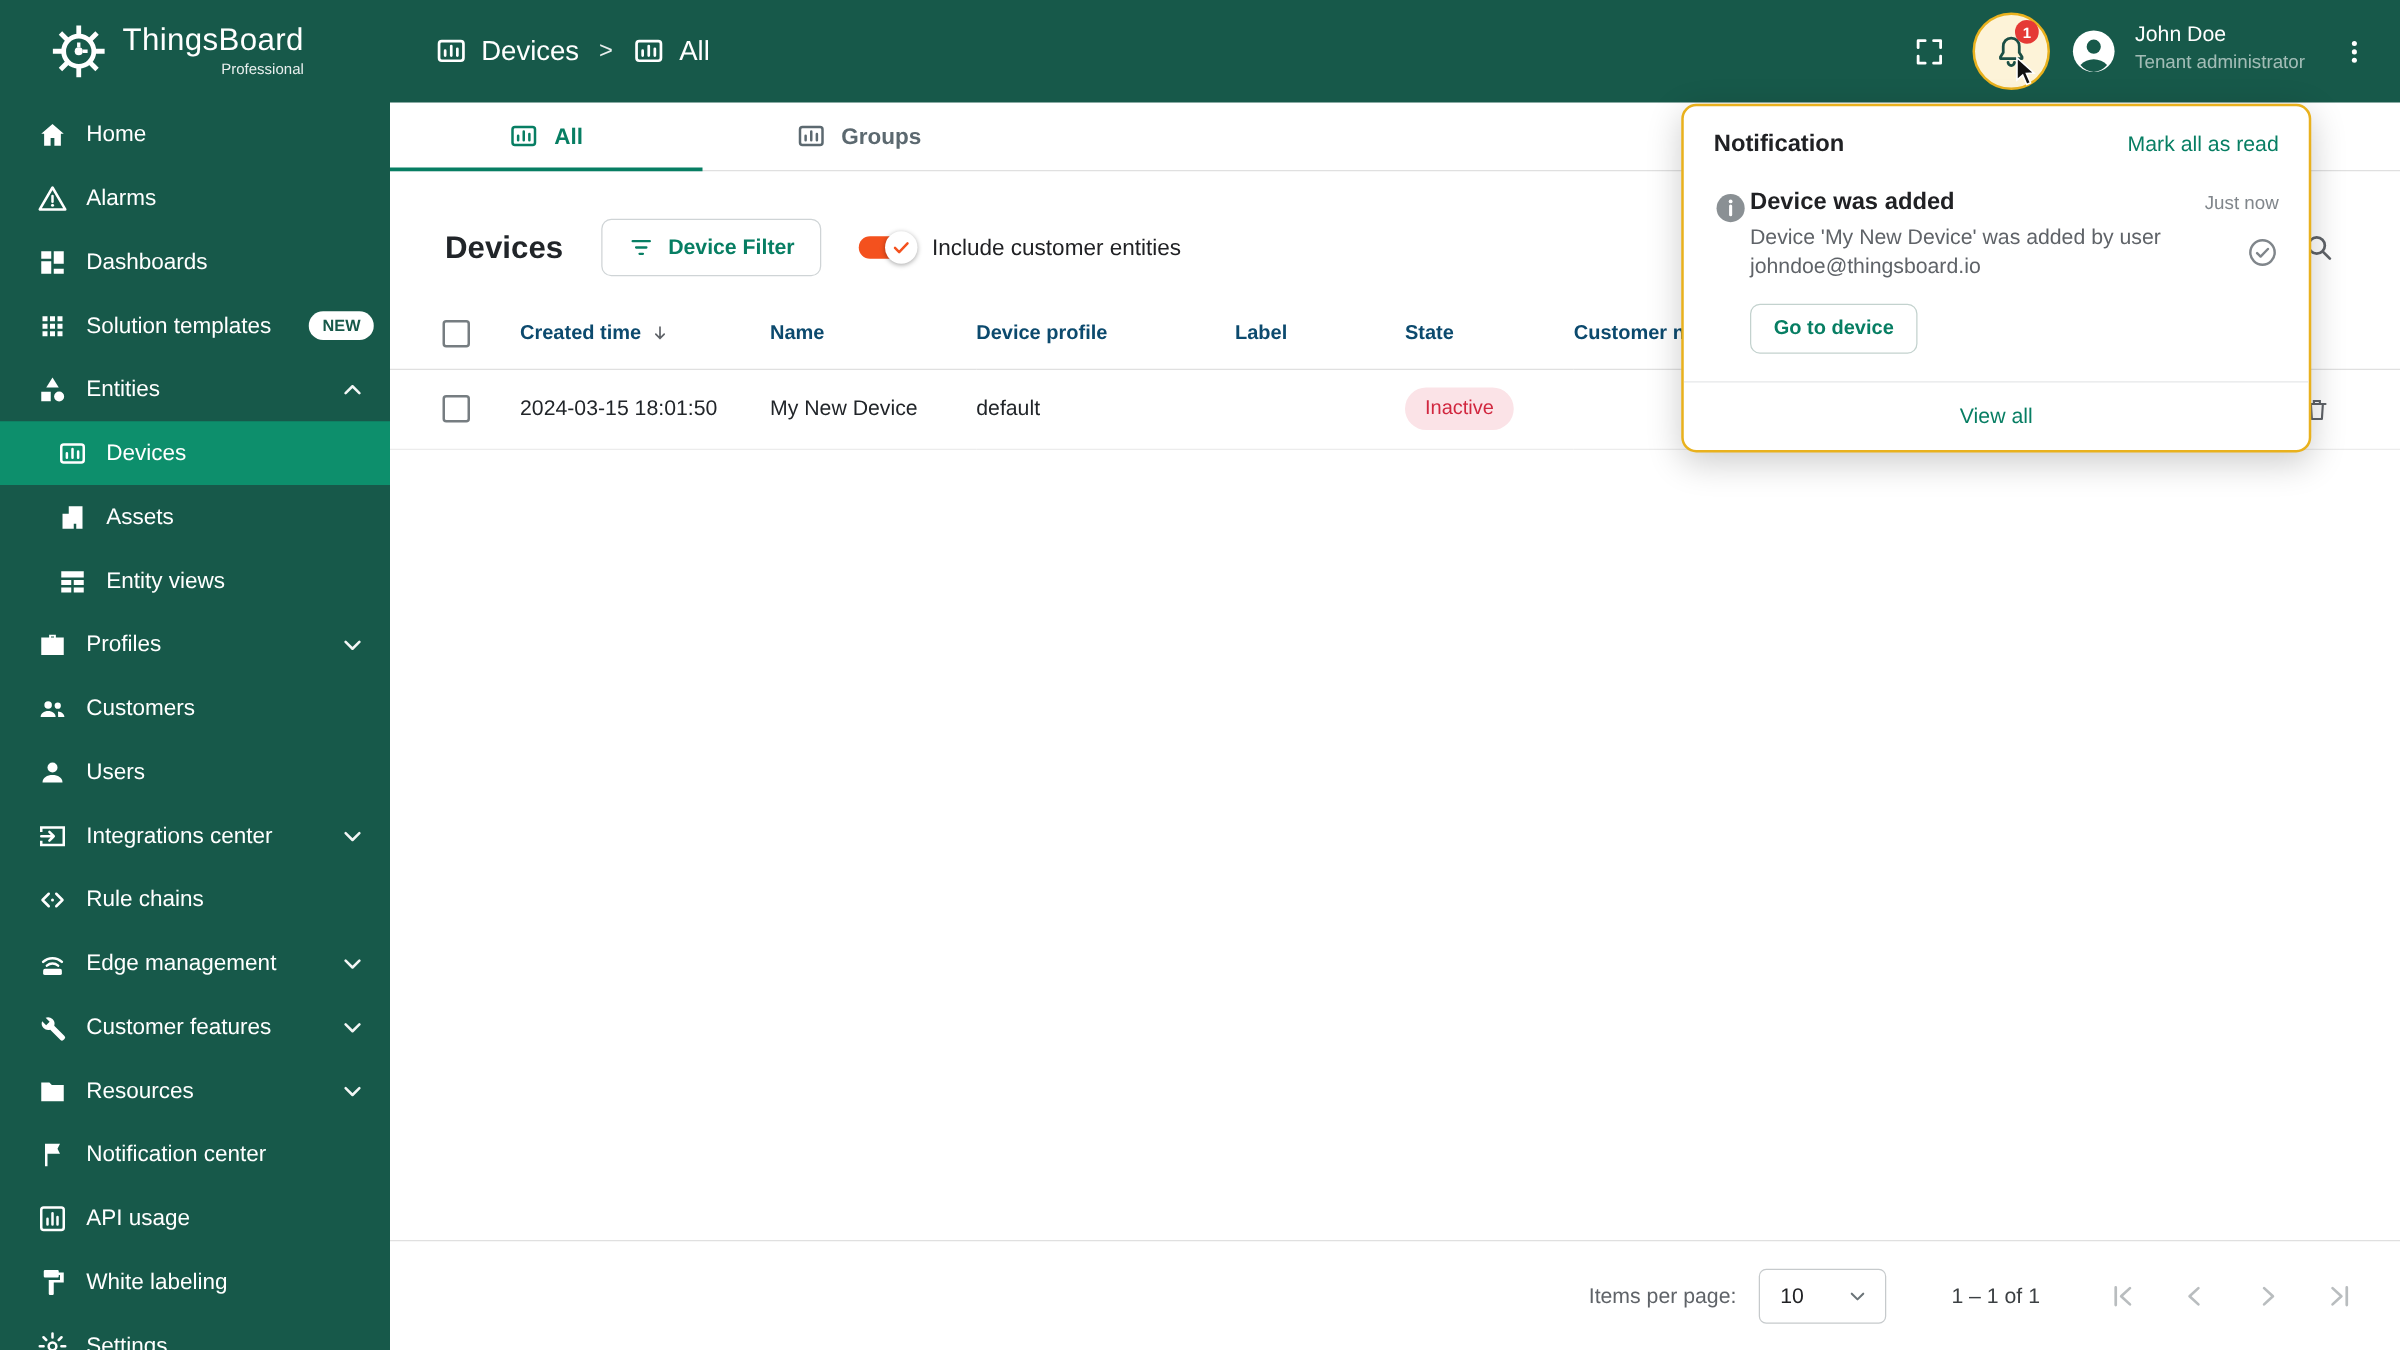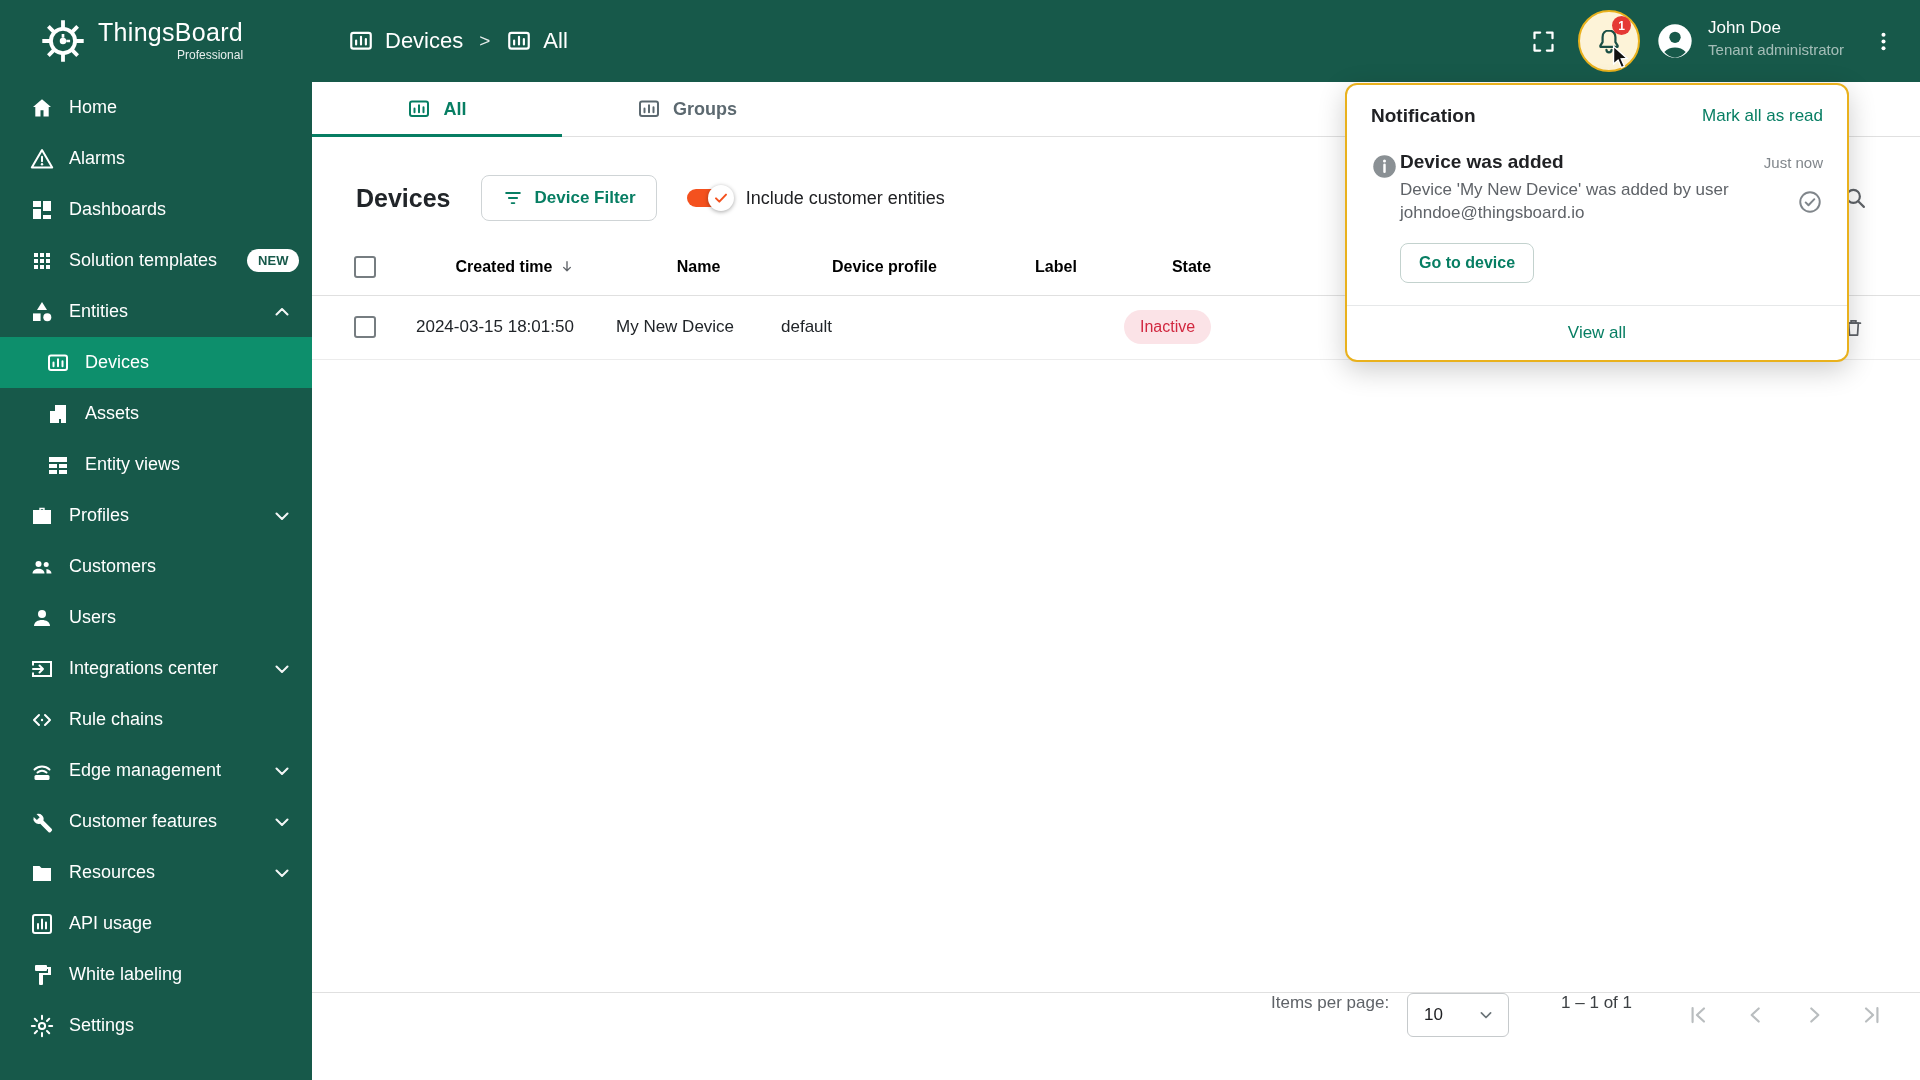--- a/index.html
+++ b/index.html
@@ -68,32 +68,32 @@
   .knob .ic{width:16px;height:16px}
   .search-btn{margin-left:auto;color:var(--muted)}
   .search-btn .ic{width:26px;height:26px}
 
   
   .devices-table{width:100%;border-collapse:collapse;table-layout:fixed;flex:none}
   .devices-table col.c-cb{width:104px}.devices-table col.c-created{width:200px}
   .devices-table col.c-name{width:165px}.devices-table col.c-profile{width:207px}
   .devices-table col.c-label{width:136px}.devices-table col.c-state{width:135px}
   .devices-table col.c-actions{width:84px}
-  .devices-table th{height:56px;text-align:center;font-size:16px;font-weight:600;color:#000000;border-bottom:1px solid var(--divider);white-space:nowrap;overflow:hidden}
+  .devices-table th{height:56px;text-align:left;font-size:16px;font-weight:600;color:#0c4a6e;border-bottom:1px solid var(--divider);white-space:nowrap;overflow:hidden}
   .devices-table td{height:64px;font-size:17px;color:var(--text);border-bottom:1px solid #ececec;white-space:nowrap;overflow:hidden}
   .cb{width:22px;height:22px;border:2px solid #767d81;border-radius:3px;background:#fff;cursor:pointer;display:block;margin-left:42px}
   .th-sort{display:inline-flex;align-items:center;gap:6px;cursor:pointer}
   .sort-ic{width:18px;height:18px;color:var(--muted)}
   .state-badge{display:inline-block;padding:8px 16px;border-radius:17px;background:var(--c-inactive-b);color:var(--c-inactive-t);font-size:16px}
   .row-action{background:none;border:none;color:var(--muted);cursor:pointer;padding:6px}
   .row-action .ic{width:23px;height:23px}
   .table-spacer{flex:1}
 
   
-  .pagination{border-top:1px solid var(--divider);height:88px;display:flex;align-items:flex-start;justify-content:flex-end;color:var(--muted);font-size:17px;padding-right:26px;flex:none}
+  .pagination{border-top:1px solid var(--divider);height:88px;display:flex;align-items:center;justify-content:flex-end;color:var(--muted);font-size:17px;padding-right:26px;flex:none}
   .pp-label{margin-right:18px}
   .pp-select{display:flex;align-items:center;gap:20px;border:1px solid #c6cacc;border-radius:6px;padding:11px 12px 11px 16px;color:#202124;cursor:pointer;min-width:102px;justify-content:space-between}
   .pp-select .ic{width:20px;height:20px;color:#6b7478}
   .pp-range{margin:0 44px 0 52px;color:#3c4043}
   .pager-nav{display:flex;gap:14px}
   .pager-btn{width:44px;height:44px;display:flex;align-items:center;justify-content:center;background:none;border:none;color:#b9bdbf;cursor:pointer}
   .pager-btn .ic{width:26px;height:26px}
 
   
   .popup{position:absolute;top:83px;right:71px;width:504px;background:#fff;border:2px solid var(--c-gold);border-radius:12px;box-shadow:0 8px 28px rgba(0,0,0,.2);z-index:50;overflow:hidden}
@@ -397,20 +397,26 @@
       </div>
       <div class="nav-item">
         <svg class="ic">
             <use href="#i-folder"></use>
           </svg>
         <span class="nav-label">Resources</span>
         <span class="spring"></span>
         <svg class="ic chev">
             <use href="#i-chevdown"></use>
           </svg>
+      </div>
+      <div class="nav-item">
+        <svg class="ic">
+            <use href="#i-flag"></use>
+          </svg>
+        <span class="nav-label">Notification center</span>
       </div>
       <div class="nav-item">
         <svg class="ic">
             <use href="#i-chart"></use>
           </svg>
         <span class="nav-label">API usage</span>
       </div>
       <div class="nav-item">
         <svg class="ic">
             <use href="#i-paint"></use>

